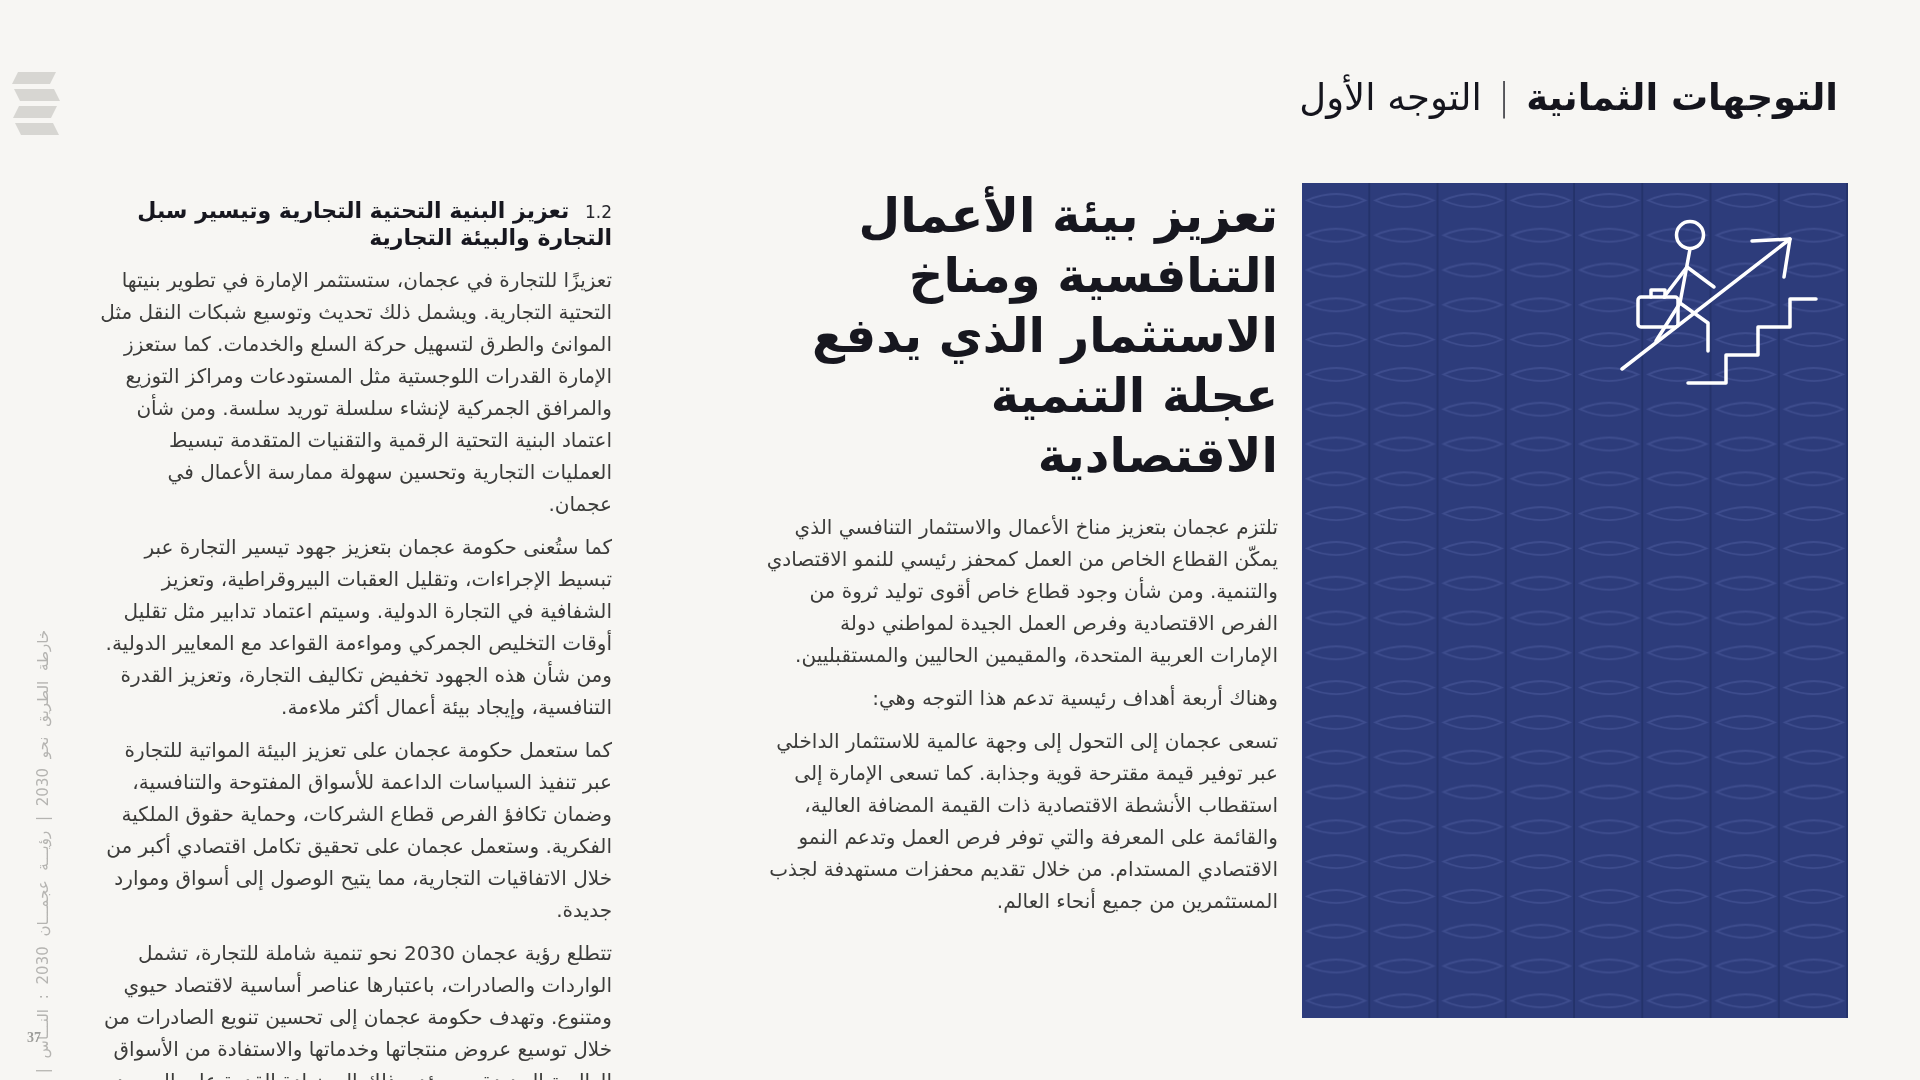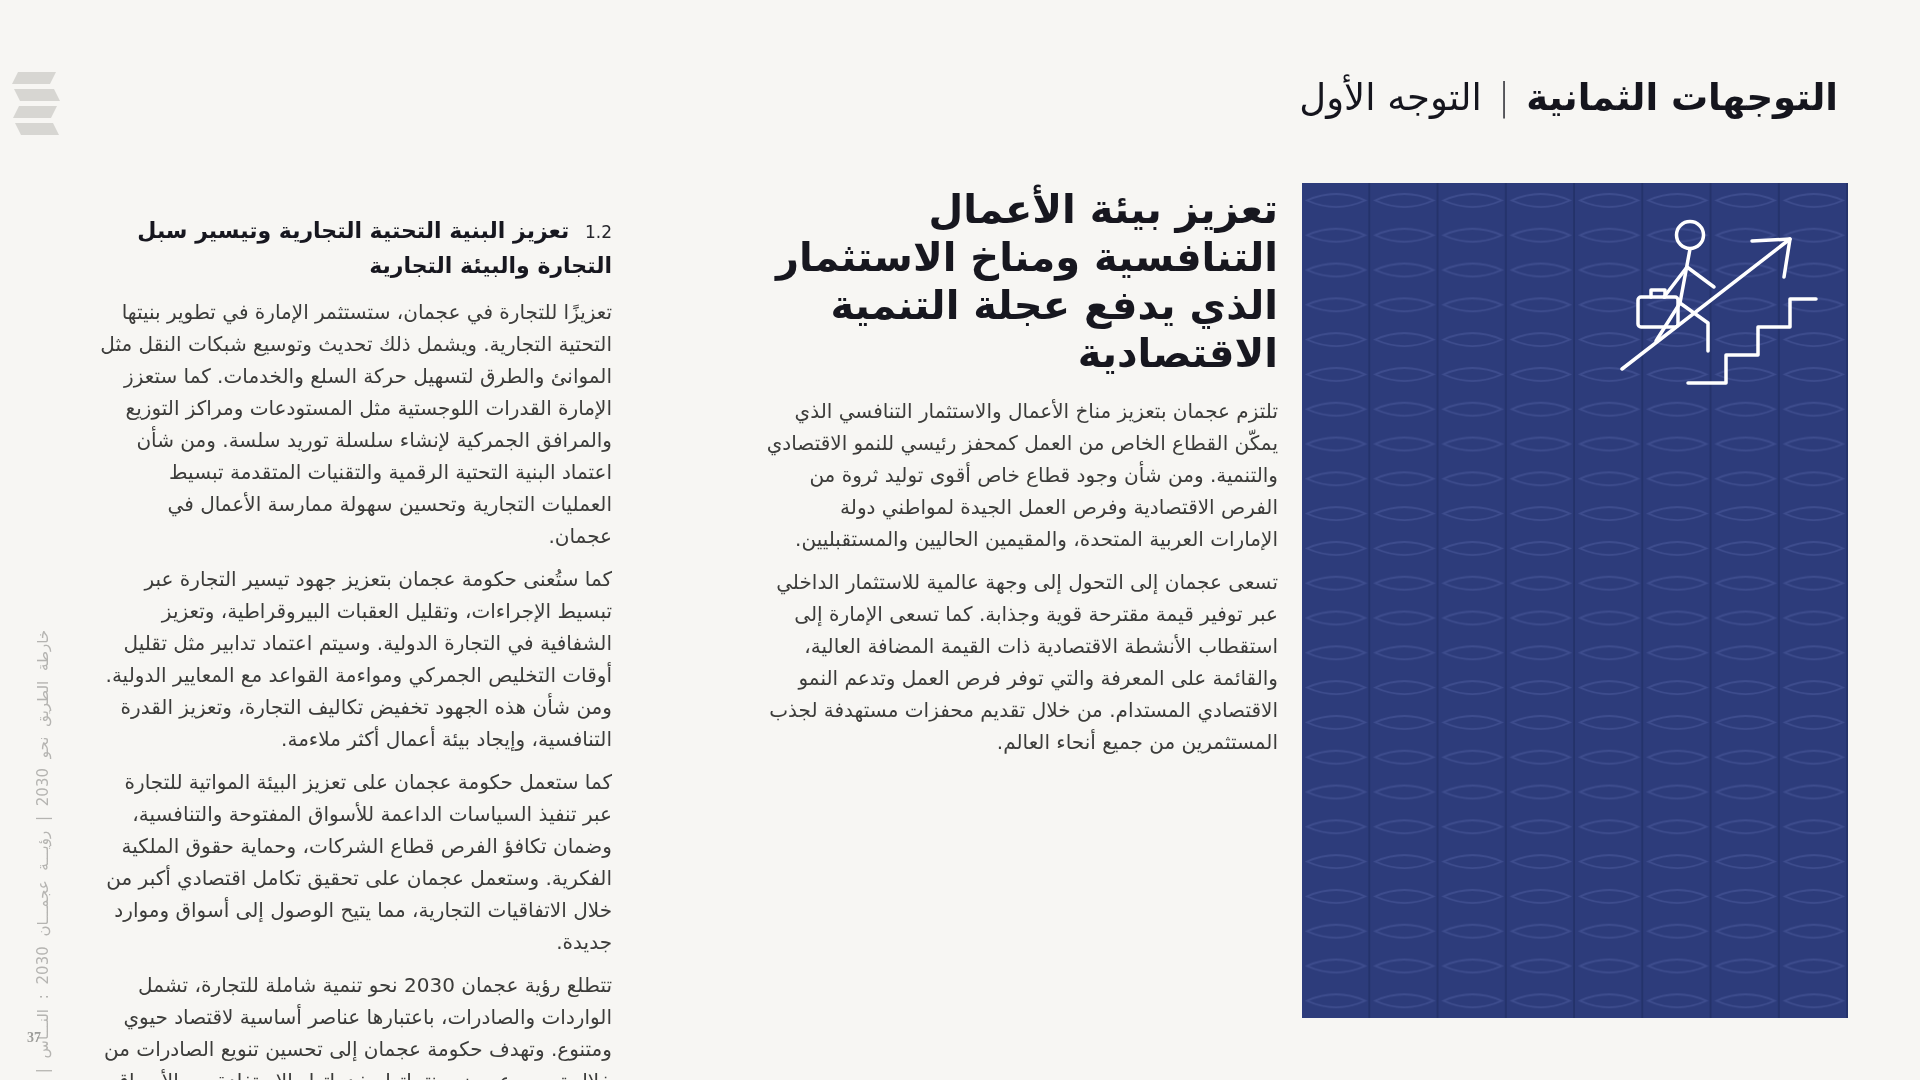--- a/index.html
+++ b/index.html
@@ -23,25 +23,25 @@
   .panel svg{display:block;}
   
   .col{
     position:absolute;direction:rtl;text-align:right;
     color:#3c3c3a;font-size:20px;line-height:32px;
   }
   .col p{margin:0 0 11px;}
   .col-main{top:185px;right:642px;width:512px;}
   .col-second{top:190px;right:1308px;width:512px;}
   h1.doc-heading{
-    margin:0 0 18px;font-size:40px;line-height:48px;font-weight:bold;
+    margin:0 0 26px;font-size:48px;line-height:60px;font-weight:bold;
     color:#17171f;
   }
   .sec-h{
-    margin:24px 0 13px;font-size:22px;line-height:34px;font-weight:bold;
+    margin:8px 0 13px;font-size:22px;line-height:26px;font-weight:bold;
     color:#17171f;
   }
   .sec-h .sec-num{
     font-weight:400;font-size:17px;color:#26262c;
     direction:ltr;unicode-bidi:embed;margin-left:8px;
   }
   .goals-lead{margin-top:2px;}
   
   .spine{
     position:absolute;left:34px;top:1002px;width:372px;height:22px;
@@ -100,20 +100,21 @@
 
       <rect x="44" y="82" width="40" height="30" rx="3"></rect>
       <path d="M57 82 L57 75 L71 75 L71 82"></path>
     </g>
   </svg>
 </div>
 
 <section class="col col-main">
   <h1 class="doc-heading">تعزيز بيئة الأعمال التنافسية ومناخ الاستثمار الذي يدفع عجلة التنمية الاقتصادية</h1>
   <p>تلتزم عجمان بتعزيز مناخ الأعمال والاستثمار التنافسي الذي يمكّن القطاع الخاص من العمل كمحفز رئيسي للنمو الاقتصادي والتنمية. ومن شأن وجود قطاع خاص أقوى توليد ثروة من الفرص الاقتصادية وفرص العمل الجيدة لمواطني دولة الإمارات العربية المتحدة، والمقيمين الحاليين والمستقبليين.</p>
+  <p class="goals-lead">وهناك أربعة أهداف رئيسية تدعم هذا التوجه وهي:</p>
   <p>تسعى عجمان إلى التحول إلى وجهة عالمية للاستثمار الداخلي عبر توفير قيمة مقترحة قوية وجذابة. كما تسعى الإمارة إلى استقطاب الأنشطة الاقتصادية ذات القيمة المضافة العالية، والقائمة على المعرفة والتي توفر فرص العمل وتدعم النمو الاقتصادي المستدام. من خلال تقديم محفزات مستهدفة لجذب المستثمرين من جميع أنحاء العالم.</p>
 
 </section>
 
 <section class="col col-second">
   <div class="sec-h">
     <span class="sec-num">1.2</span>
     <span>تعزيز البنية التحتية التجارية وتيسير سبل التجارة والبيئة التجارية</span>
   </div>
   <p>تعزيزًا للتجارة في عجمان، ستستثمر الإمارة في تطوير بنيتها التحتية التجارية. ويشمل ذلك تحديث وتوسيع شبكات النقل مثل الموانئ والطرق لتسهيل حركة السلع والخدمات. كما ستعزز الإمارة القدرات اللوجستية مثل المستودعات ومراكز التوزيع والمرافق الجمركية لإنشاء سلسلة توريد سلسة. ومن شأن اعتماد البنية التحتية الرقمية والتقنيات المتقدمة تبسيط العمليات التجارية وتحسين سهولة ممارسة الأعمال في عجمان.</p>

